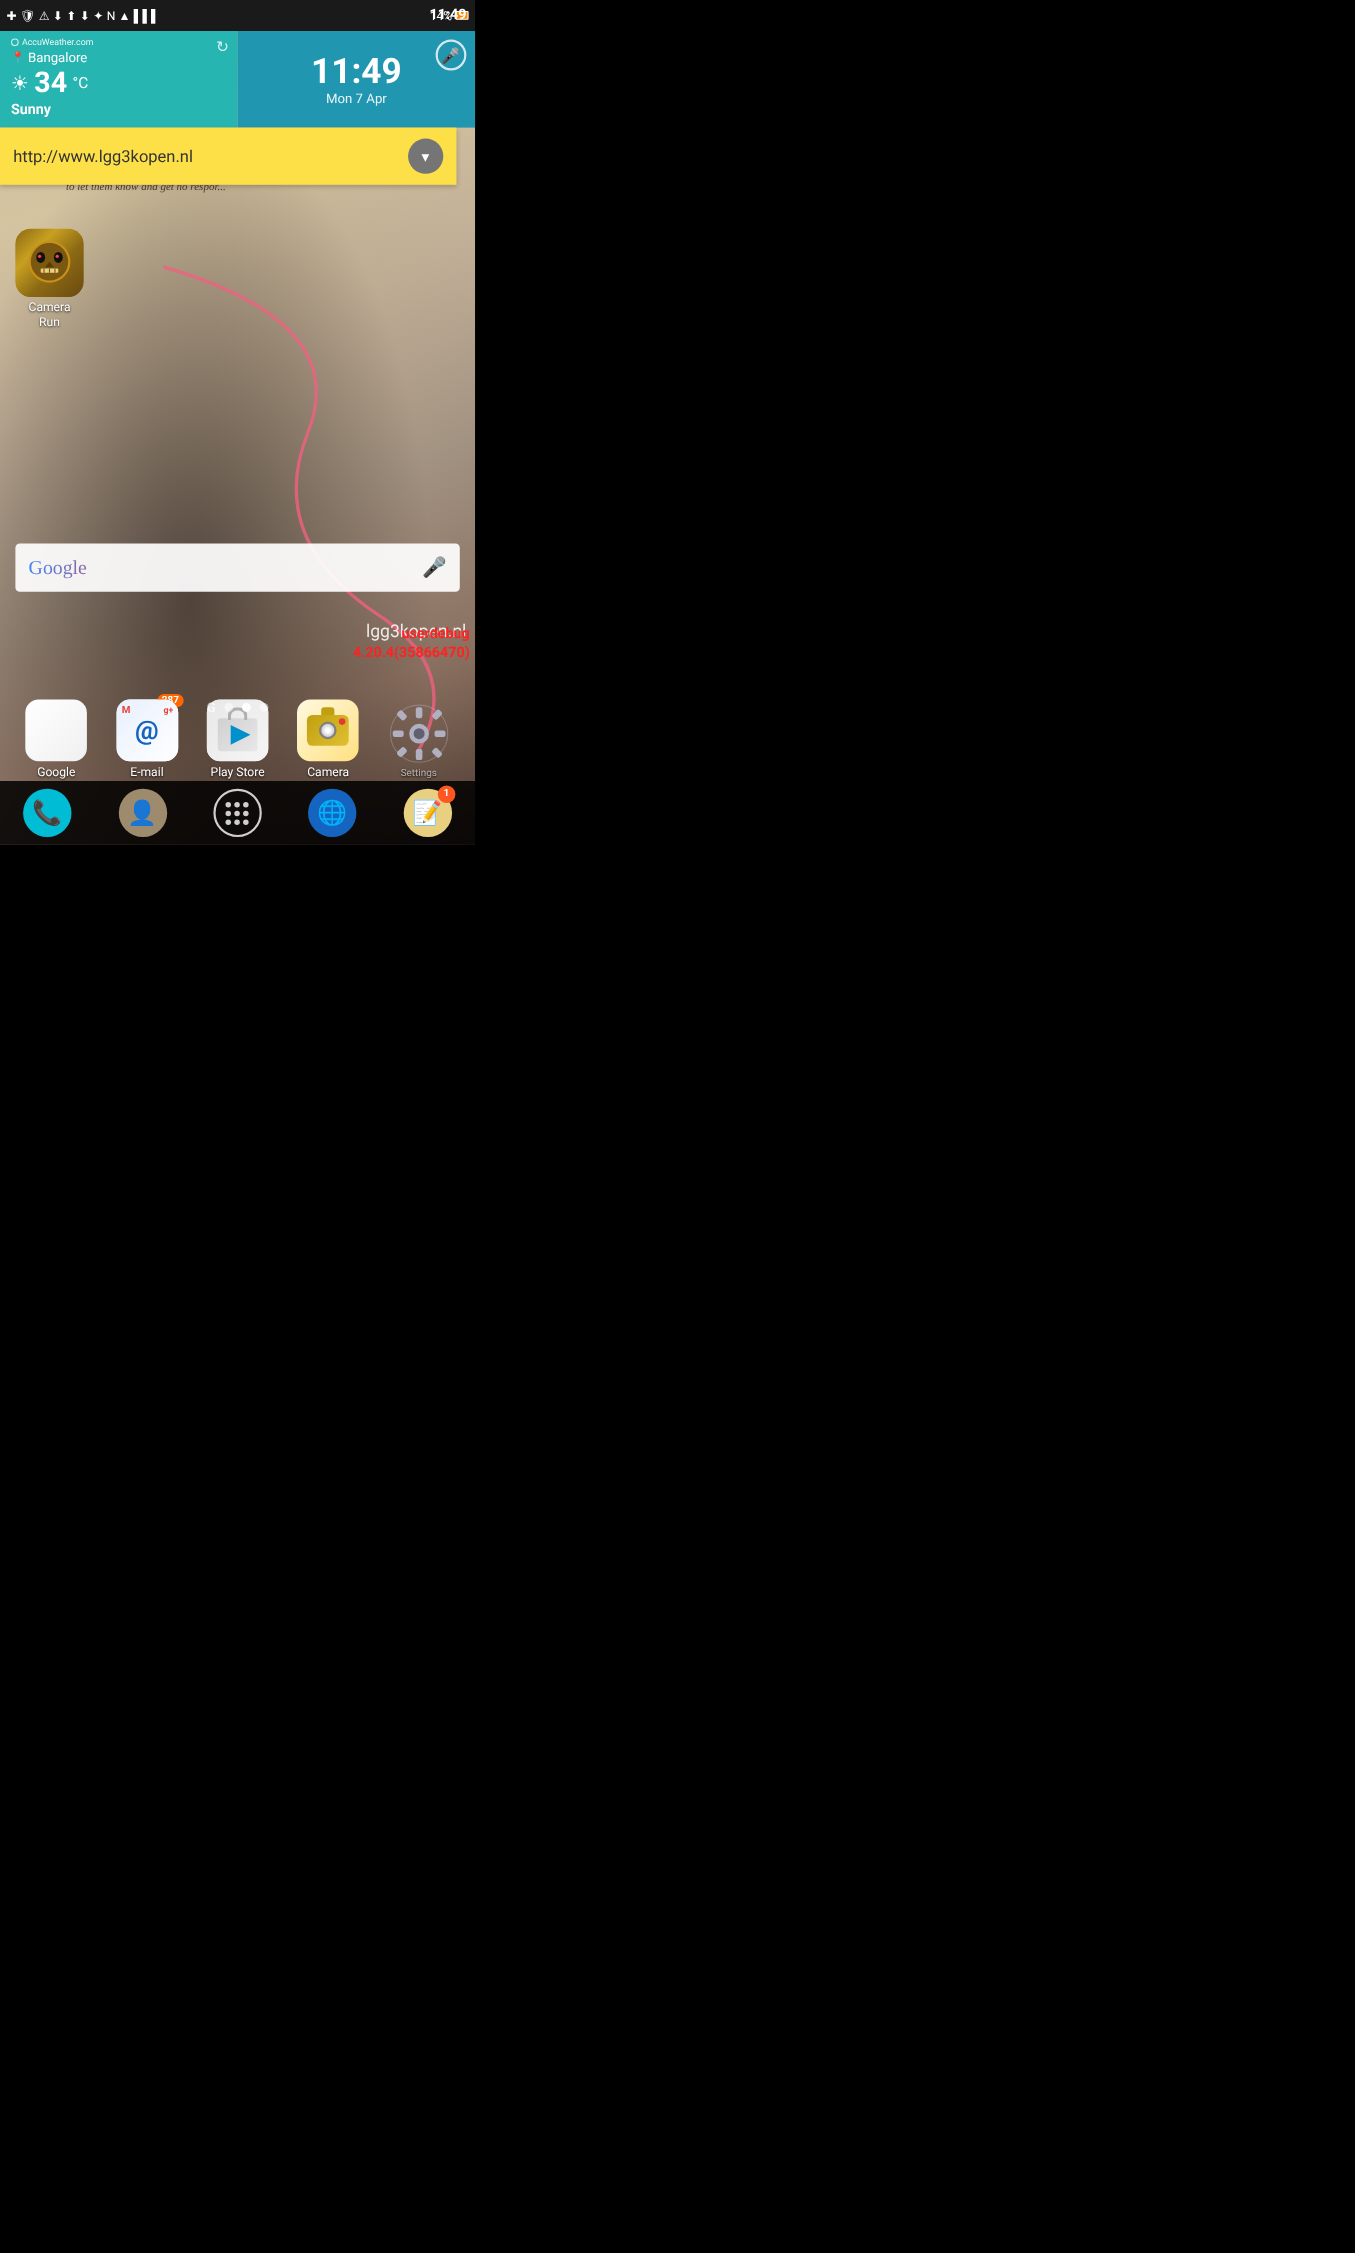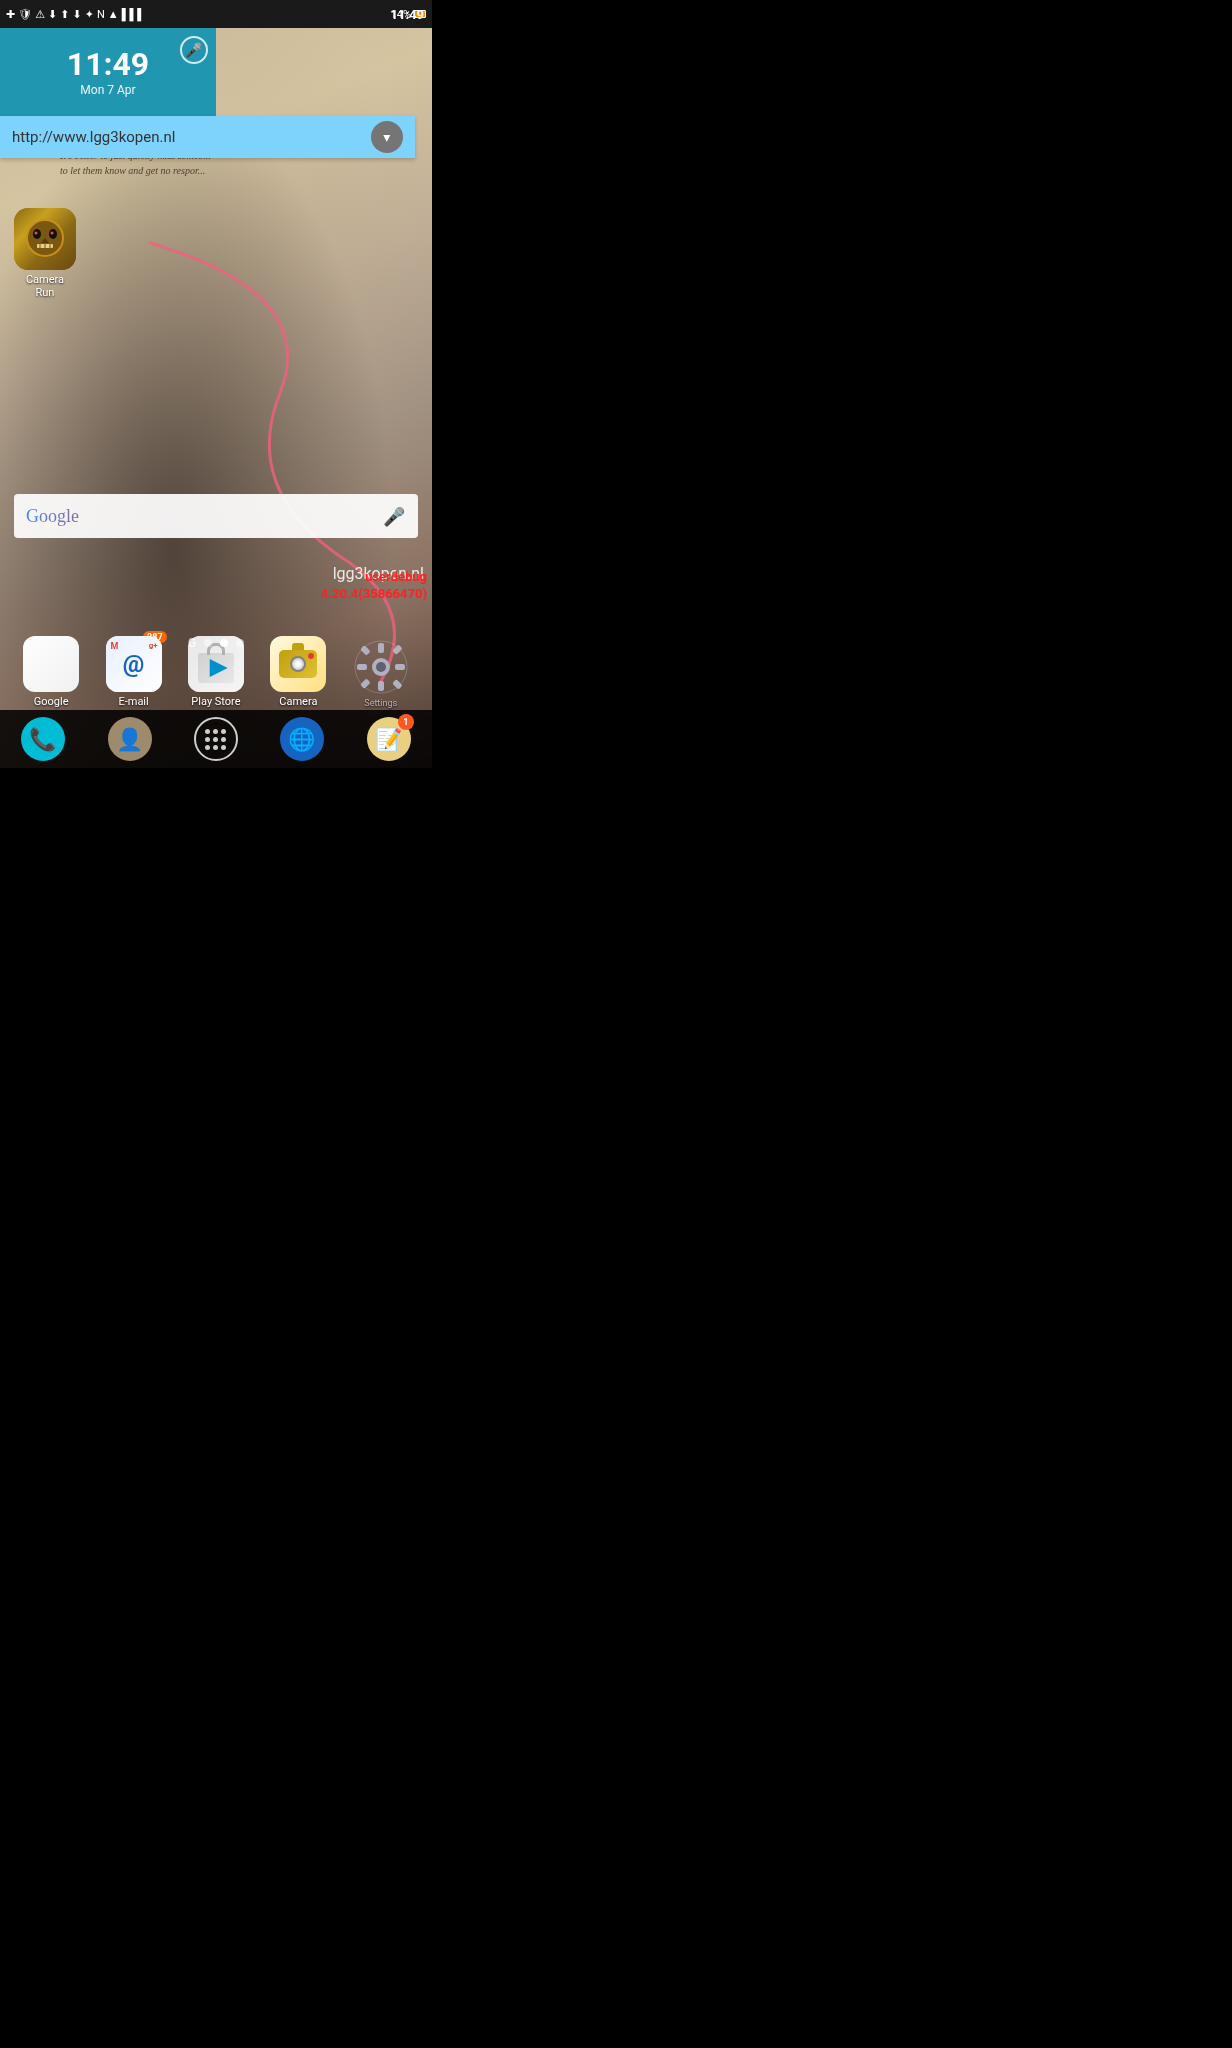--- a/index.html
+++ b/index.html
@@ -237,22 +237,22 @@
       color: rgba(255,255,255,0.9);
       margin-top: 3px;
     }
 
     
     #url-bar {
       position: absolute;
       top: 88px;
       left: 0;
       width: 96%;
-      background: #7dd3fc;
-      height: 42px;
+      background: #fde047;
+      height: 52px;
       display: flex;
       align-items: center;
       padding: 0 12px;
       z-index: 10;
       box-shadow: 0 2px 4px rgba(0,0,0,0.2);
     }
     #url-text {
       flex: 1;
       font-size: 15px;
       color: #333;
@@ -569,20 +569,37 @@
   <div id="quote-text">
     <span>It's better to just quietly miss someo...</span><br>
     <span>to let them know and get no respor...</span>
   </div>
 
   <svg id="scribble-svg" viewBox="0 0 432 710">
     <path d="M 150 200 Q 320 250 280 350 Q 240 450 350 520 Q 420 570 380 640" stroke="#f06080" stroke-width="3" fill="none" stroke-linecap="round" opacity="0.8"></path>
   </svg>
 
   <div id="weather-widget">
+    <div id="weather-left">
+      <div class="accu-logo">
+        <span class="dot"></span>
+        <span>AccuWeather.com</span>
+      </div>
+      <div class="location-row">
+        <span class="location-pin">📍</span>
+        <span>Bangalore</span>
+      </div>
+      <div class="temp-row">
+        <span class="sun-icon">☀</span>
+        <span class="temp-value">34</span>
+        <span class="temp-unit">°C</span>
+      </div>
+      <div class="weather-condition">Sunny</div>
+      <span class="refresh-btn">↻</span>
+    </div>
     <div id="weather-right">
       <div class="mic-btn">🎤</div>
       <div class="clock-display">11:49</div>
       <div class="date-display">Mon 7 Apr</div>
     </div>
   </div>
 
   <div id="url-bar">
     <span id="url-text">http://www.lgg3kopen.nl</span>
     <div id="url-dropdown-btn">▾</div>

